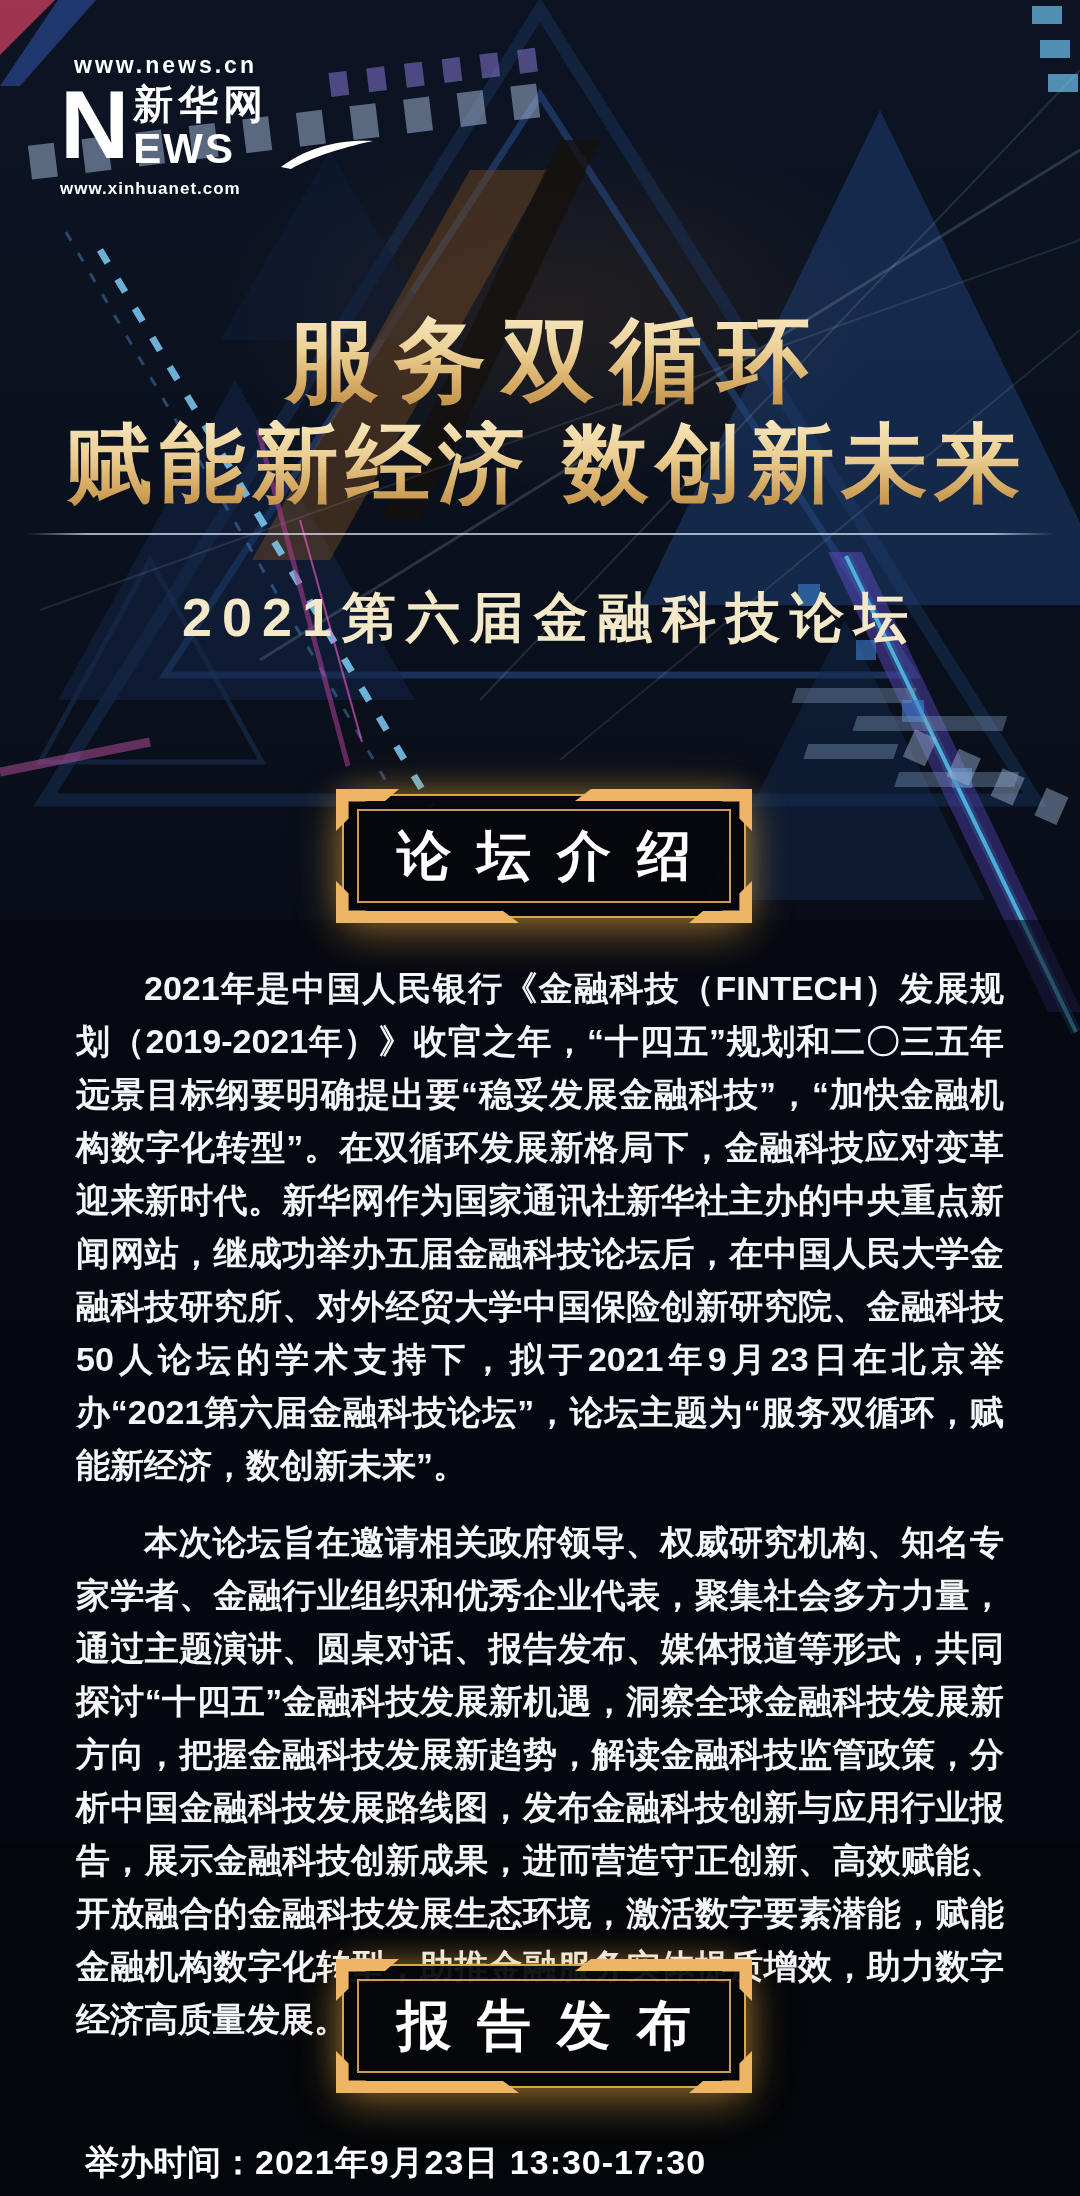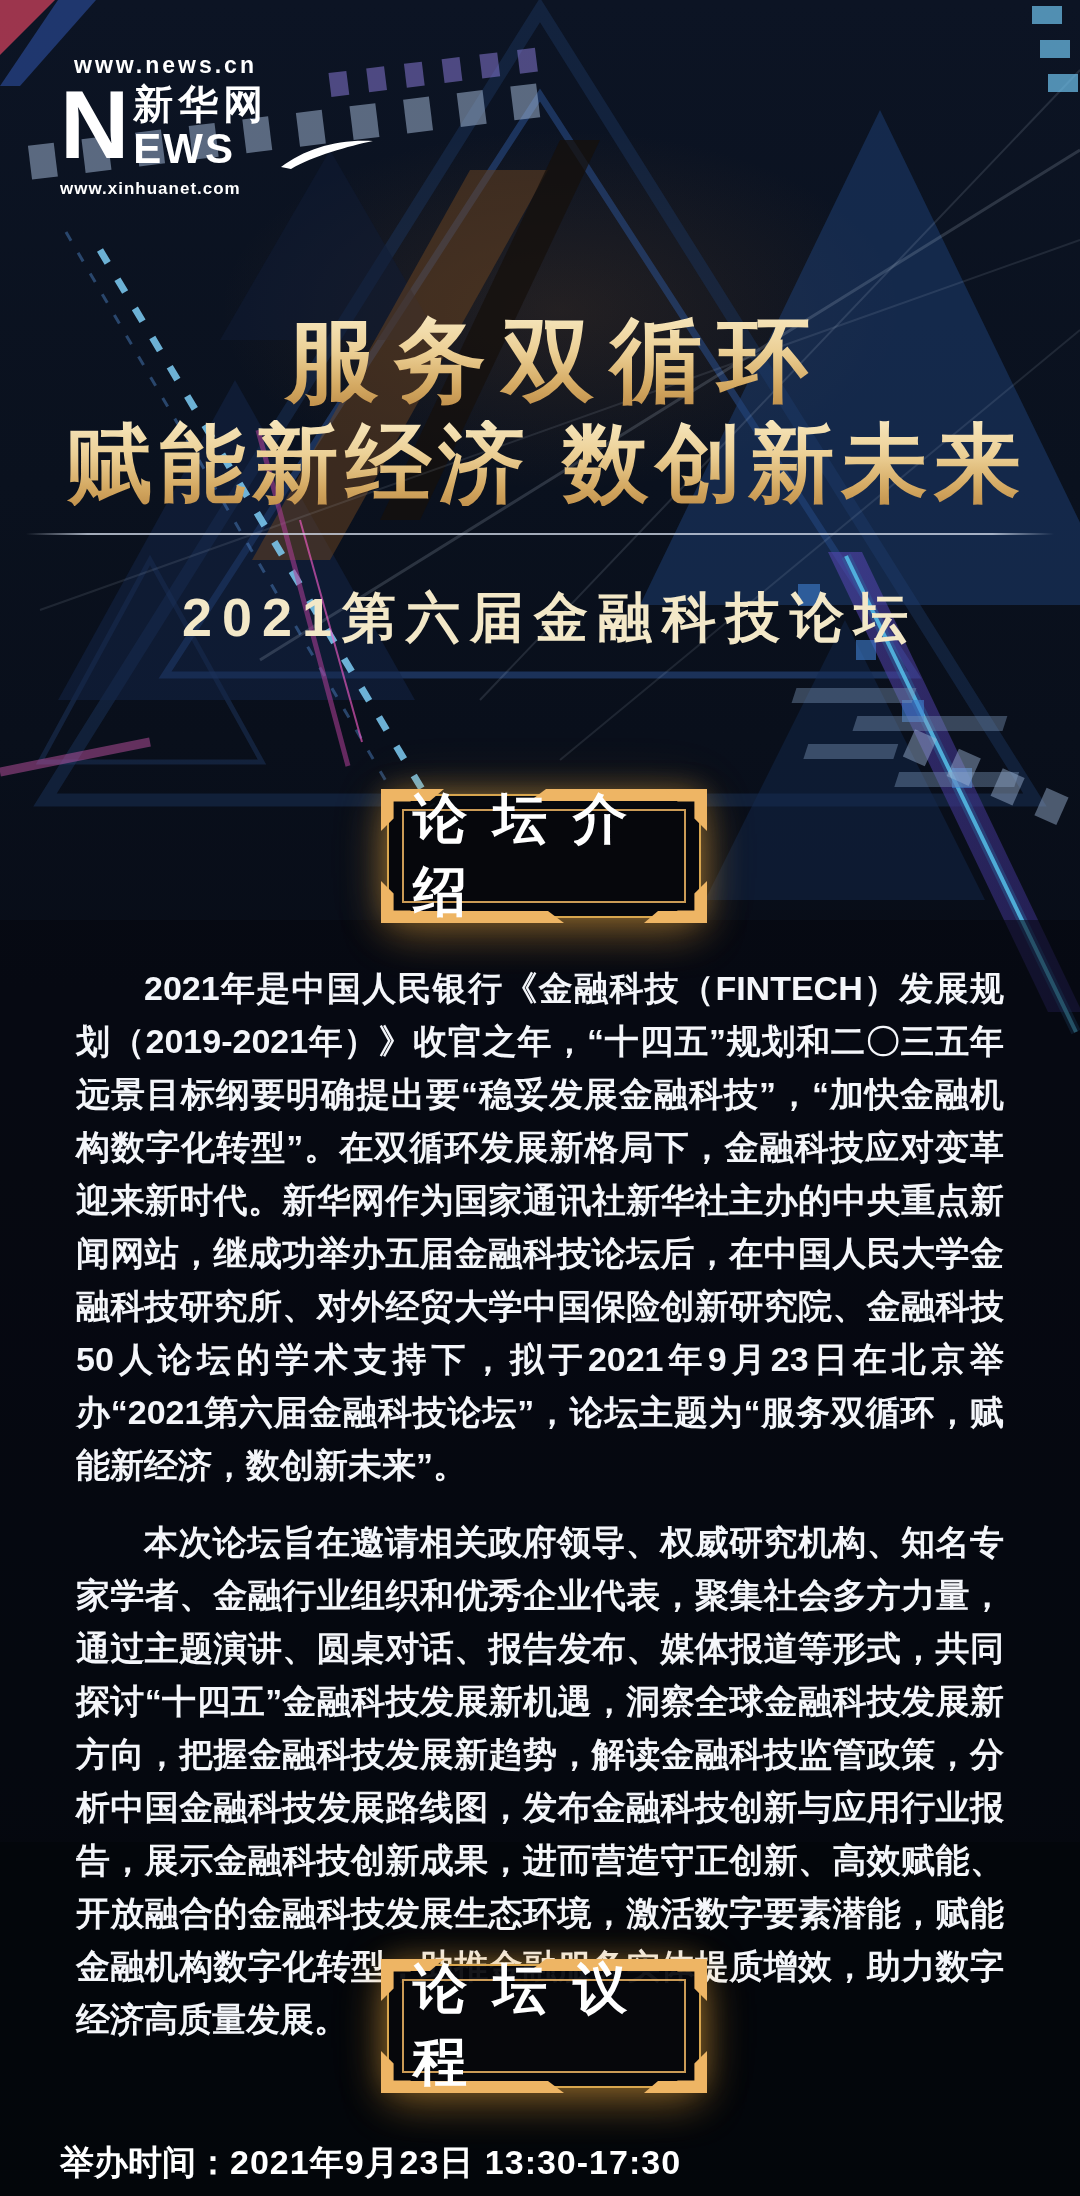--- a/index.html
+++ b/index.html
@@ -29,21 +29,21 @@
     -webkit-background-clip:text; background-clip:text; color:transparent;
     text-shadow:0 3px 10px rgba(0,0,0,.0); }
   .title-1 { top:314px; font-size:92px; letter-spacing:16px; padding-left:16px; }
   .title-2 { top:420px; font-size:86px; letter-spacing:7px; padding-left:7px; }
   .divider { position:absolute; top:533px; left:26px; width:1028px; height:2px;
     background:linear-gradient(90deg,rgba(214,223,238,0) 0%,rgba(214,223,238,.75) 6%,rgba(214,223,238,.75) 94%,rgba(214,223,238,0) 100%); }
   .subtitle { position:absolute; top:582px; left:0; width:1080px; text-align:center;
     font-size:54px; font-weight:700; letter-spacing:10px; padding-left:10px; color:#f3e8c8; }
 
   
-  .section-box { position:absolute; left:50%; transform:translateX(-50%); width:314px; height:124px; }
+  .section-box { position:absolute; left:50%; transform:translateX(-50%); width:404px; height:124px; }
   .box-frame { position:absolute; inset:0; border:2px solid #d9a64e; background:rgba(6,7,12,.94);
     box-shadow:0 14px 44px rgba(242,172,62,.42), 0 -4px 26px rgba(242,172,62,.28), 0 0 60px rgba(242,172,62,.16); }
   .box-inner { position:absolute; inset:13px; border:2px solid rgba(238,181,100,.85); }
   .edge { position:absolute; height:12px; background:#eeb564; }
   .edge-top-long  { top:-7px; right:-3px; width:172px; clip-path:polygon(16px 0,100% 0,100% 100%,0 100%); }
   .edge-top-sm    { top:-7px; left:-3px;  width:58px;  clip-path:polygon(0 0,100% 0,calc(100% - 14px) 100%,0 100%); }
   .edge-bot-long  { bottom:-7px; left:-3px; width:178px; clip-path:polygon(0 0,calc(100% - 16px) 0,100% 100%,0 100%); }
   .edge-bot-sm    { bottom:-7px; right:-3px; width:58px; clip-path:polygon(14px 0,100% 0,100% 100%,0 100%); }
   .acc { position:absolute; width:42px; height:42px; background:#eeb564; }
   .acc-tl { top:-7px; left:-8px;  clip-path:polygon(0 0,100% 0,70% 30%,30% 30%,30% 70%,0 100%); }
@@ -54,21 +54,21 @@
     color:#fff; font-size:54px; font-weight:900; letter-spacing:26px; padding-left:26px; }
   .box-intro { top:794px; }
   .box-agenda { top:1964px; }
 
   
   .body-text { position:absolute; left:76px; top:962px; width:928px; color:#f4f6fa;
     font-size:34px; line-height:53px; text-align:justify;font-weight:bold; }
   .body-text p { margin:0 0 24px 0; text-indent:68px; }
 
   
-  .footer-time { position:absolute; left:60px; top:2140px; color:#ffffff; font-size:34px; }
+  .footer-time { position:absolute; left:85px; top:2140px; color:#ffffff; font-size:34px; }
   .footer-time .lbl { font-weight:900; }
   .footer-time .val { font-weight:700; letter-spacing:1px; }
 </style>
 </head>
 <body>
 
 <div class="poster">
 
   <svg class="bg" viewBox="0 0 1080 2196" aria-hidden="true">
     <defs>
@@ -212,20 +212,20 @@
       <div class="box-inner"></div>
       <span class="edge edge-top-long"></span>
       <span class="edge edge-top-sm"></span>
       <span class="edge edge-bot-long"></span>
       <span class="edge edge-bot-sm"></span>
       <span class="acc acc-tl"></span>
       <span class="acc acc-tr"></span>
       <span class="acc acc-bl"></span>
       <span class="acc acc-br"></span>
     </div>
-    <div class="box-label">论坛议程</div>
+    <div class="box-label">报告发布</div>
   </div>
 
   <div class="footer-time">
     <span class="lbl">举办时间：</span><span class="val">2021年9月23日 13:30-17:30</span>
   </div>
 
 </div>
 
 </body></html>

